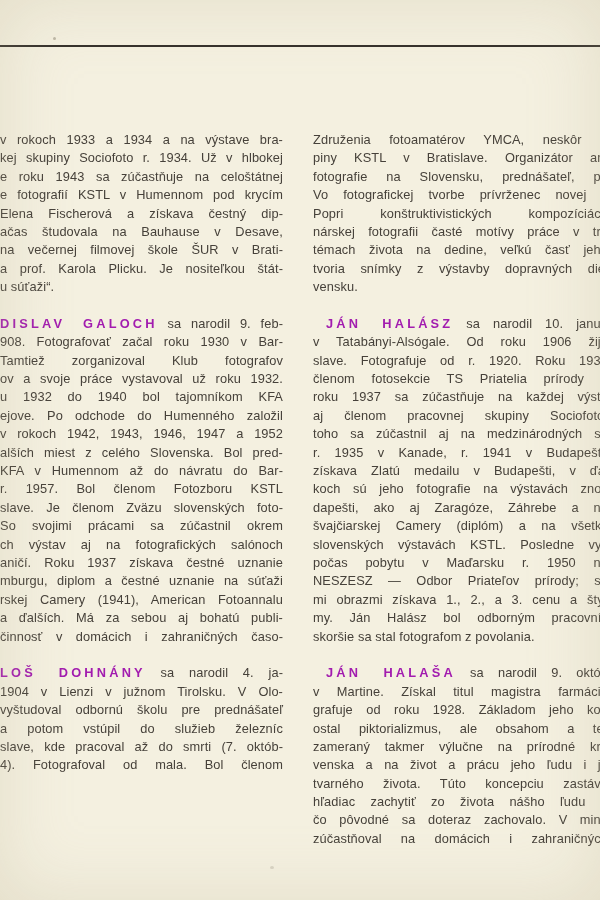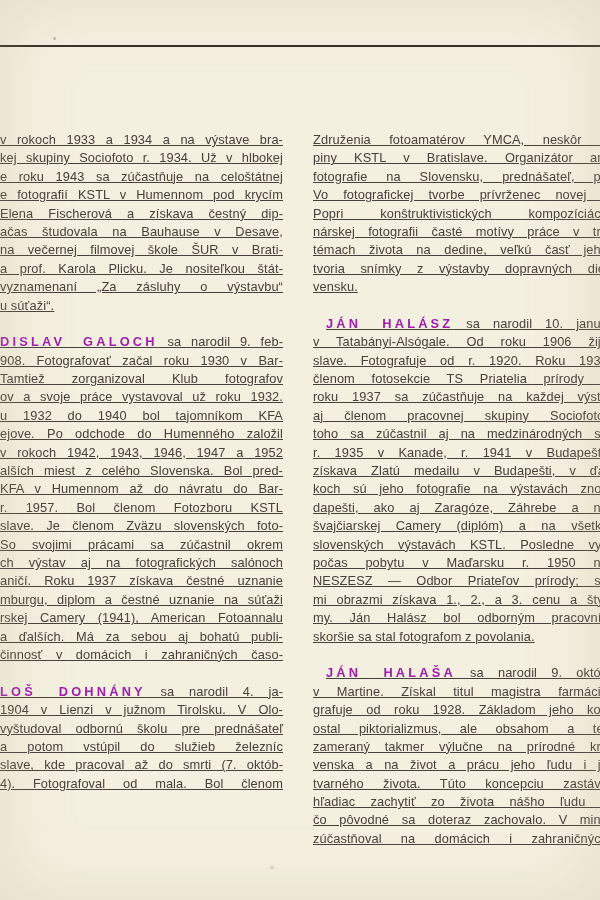--- a/index.html
+++ b/index.html
@@ -14,21 +14,21 @@
   }
   .top-rule{
     position:absolute;left:0;top:45px;width:600px;height:2.4px;
     background:#332f2a;
   }
   .col{
     position:absolute;top:131px;color:#46413a;
   }
   .col-left{left:0;width:283px;}
   .col-right{left:313px;width:295px;}
-  .para{margin:0 0 18.4px 0;text-decoration:underline;}
+  .para{margin:0 0 18.4px 0;}
   .para:last-child{margin-bottom:0;}
   .tline{
     height:18.4px;line-height:18.4px;font-size:12.8px;
     letter-spacing:0.1px;overflow:visible;white-space:normal;
   }
   .just{text-align:justify;text-align-last:justify;}
   .short{text-align:left;}
   .indent{text-indent:13px;}
   .pname{
     font-weight:700;color:#a21caf;
@@ -49,21 +49,20 @@
   <div class="col col-left" style="color: rgb(70, 65, 58);">
       <div class="para">
         <div class="tline just">v rokoch 1933 a 1934 a na výstave bra-</div>
         <div class="tline just">kej skupiny Sociofoto r. 1934. Už v hlbokej</div>
         <div class="tline just">e roku 1943 sa zúčastňuje na celoštátnej</div>
         <div class="tline just">e fotografií KSTL v Humennom pod krycím</div>
         <div class="tline just">Elena Fischerová a získava čestný dip-</div>
         <div class="tline just">ačas študovala na Bauhause v Desave,</div>
         <div class="tline just">na večernej filmovej škole ŠUR v Brati-</div>
         <div class="tline just">a prof. Karola Plicku. Je nositeľkou štát-</div>
-        <div class="tline just">vyznamenaní „Za zásluhy o výstavbu“</div>
         <div class="tline short">u súťaži“.</div>
       </div>
       <div class="para">
         <div class="tline just"><span class="pname">DISLAV GALOCH</span> sa narodil 9. feb-</div>
         <div class="tline just">908. Fotografovať začal roku 1930 v Bar-</div>
         <div class="tline just">Tamtiež zorganizoval Klub fotografov</div>
         <div class="tline just">ov a svoje práce vystavoval už roku 1932.</div>
         <div class="tline just">u 1932 do 1940 bol tajomníkom KFA</div>
         <div class="tline just">ejove. Po odchode do Humenného založil</div>
         <div class="tline just">v rokoch 1942, 1943, 1946, 1947 a 1952</div>

